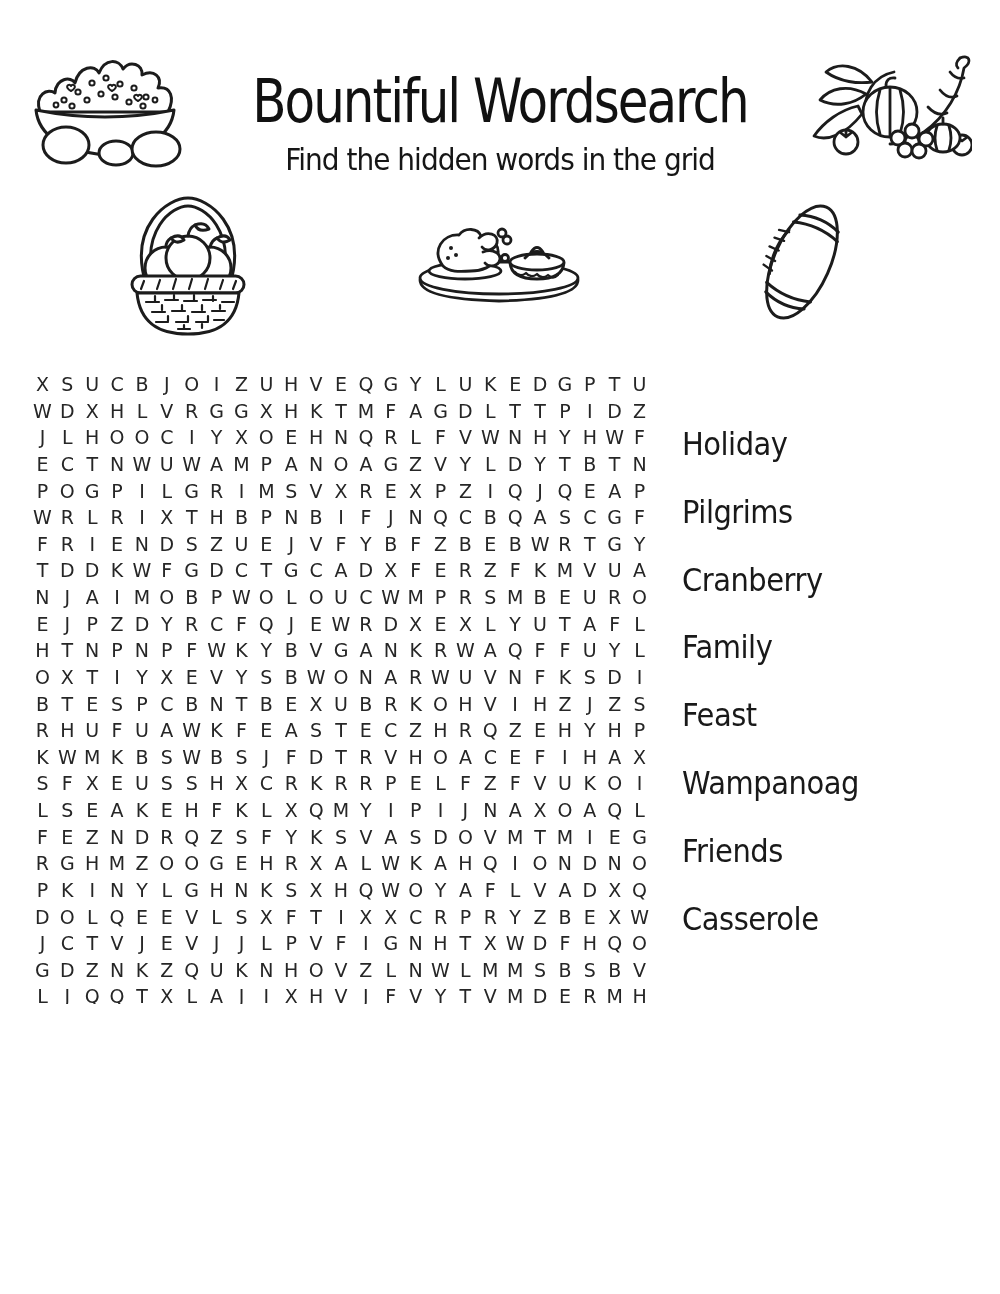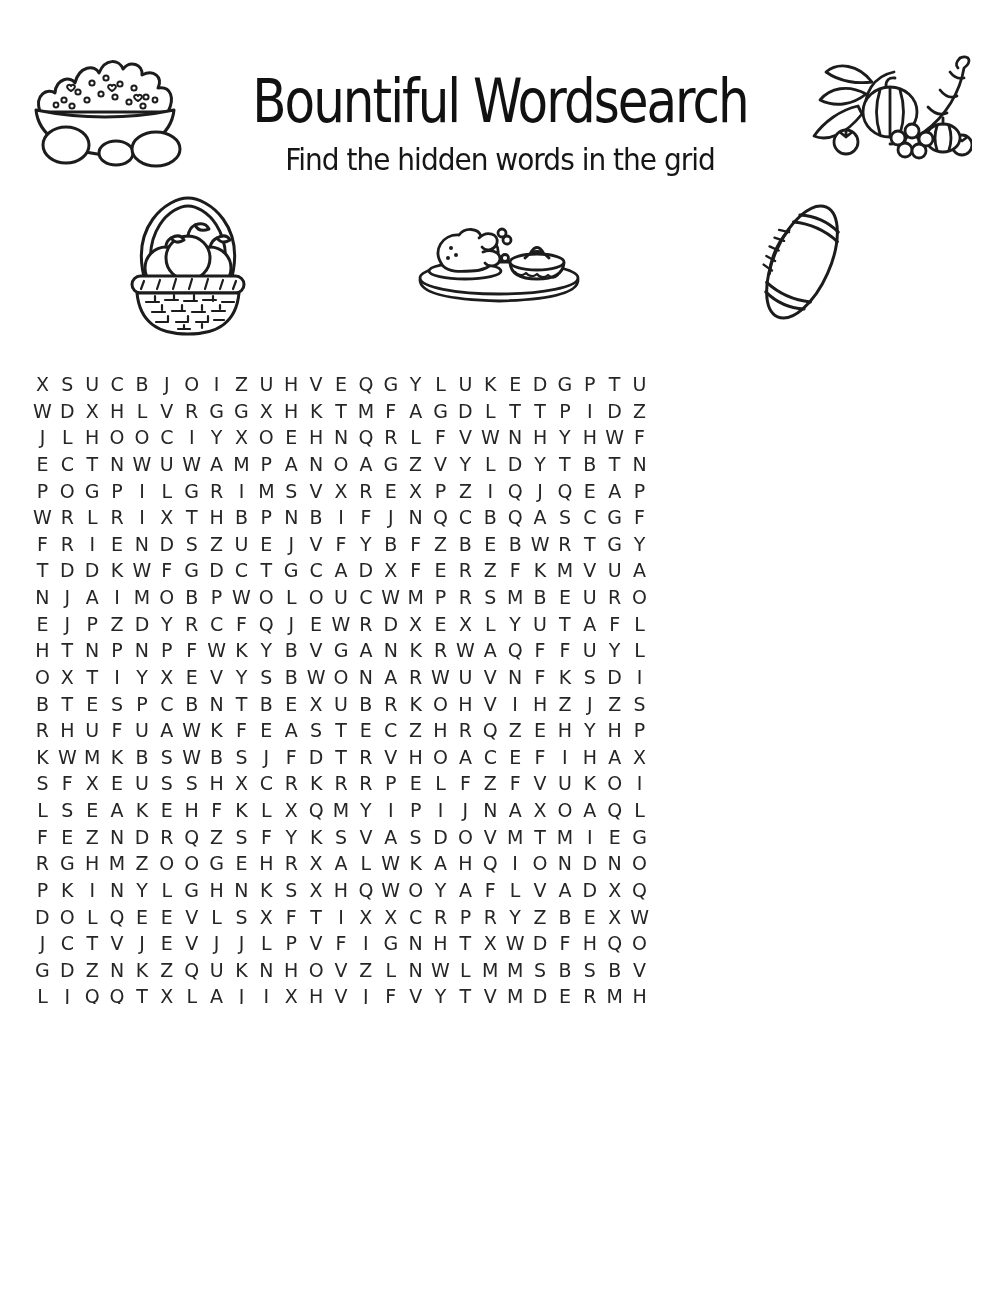--- a/index.html
+++ b/index.html
@@ -773,20 +773,30 @@
       <span class="cell">T</span>
       <span class="cell">V</span>
       <span class="cell">M</span>
       <span class="cell">D</span>
       <span class="cell">E</span>
       <span class="cell">R</span>
       <span class="cell">M</span>
       <span class="cell">H</span>
     </div>
 
+  <div class="words">
+      <div class="word">Holiday</div>
+      <div class="word">Pilgrims</div>
+      <div class="word">Cranberry</div>
+      <div class="word">Family</div>
+      <div class="word">Feast</div>
+      <div class="word">Wampanoag</div>
+      <div class="word">Friends</div>
+      <div class="word">Casserole</div>
+    </div>
 
   <div class="illus" style="left:105px; top:1060px;">
     <svg width="165" height="118" viewBox="0 0 165 118">
       <g stroke="#1c1c1c" stroke-width="3" fill="none" stroke-linecap="round" stroke-linejoin="round">
         <path fill="#fff" d="M50,28 L51,13 L61,13 L61,28"></path>
         <path fill="#fff" d="M54,92 C32,96 24,72 28,54 C32,36 44,28 54,28 C64,28 76,36 80,54 C84,72 76,96 54,92 Z"></path>
         <path d="M44,32 C36,52 36,72 44,90 M64,32 C72,52 72,72 64,90 M54,29 L54,92"></path>
         <path fill="#fff" d="M96,44 C100,26 116,18 130,28 C148,42 154,70 146,94 C140,110 122,112 116,100 C112,92 118,88 122,80 C128,64 116,52 96,44 Z"></path>
         <path d="M104,36 C120,48 130,70 124,92"></path>
         <path fill="#fff" d="M82,61 C78,50 84,42 94,44 C100,46 97,54 90,53"></path>

